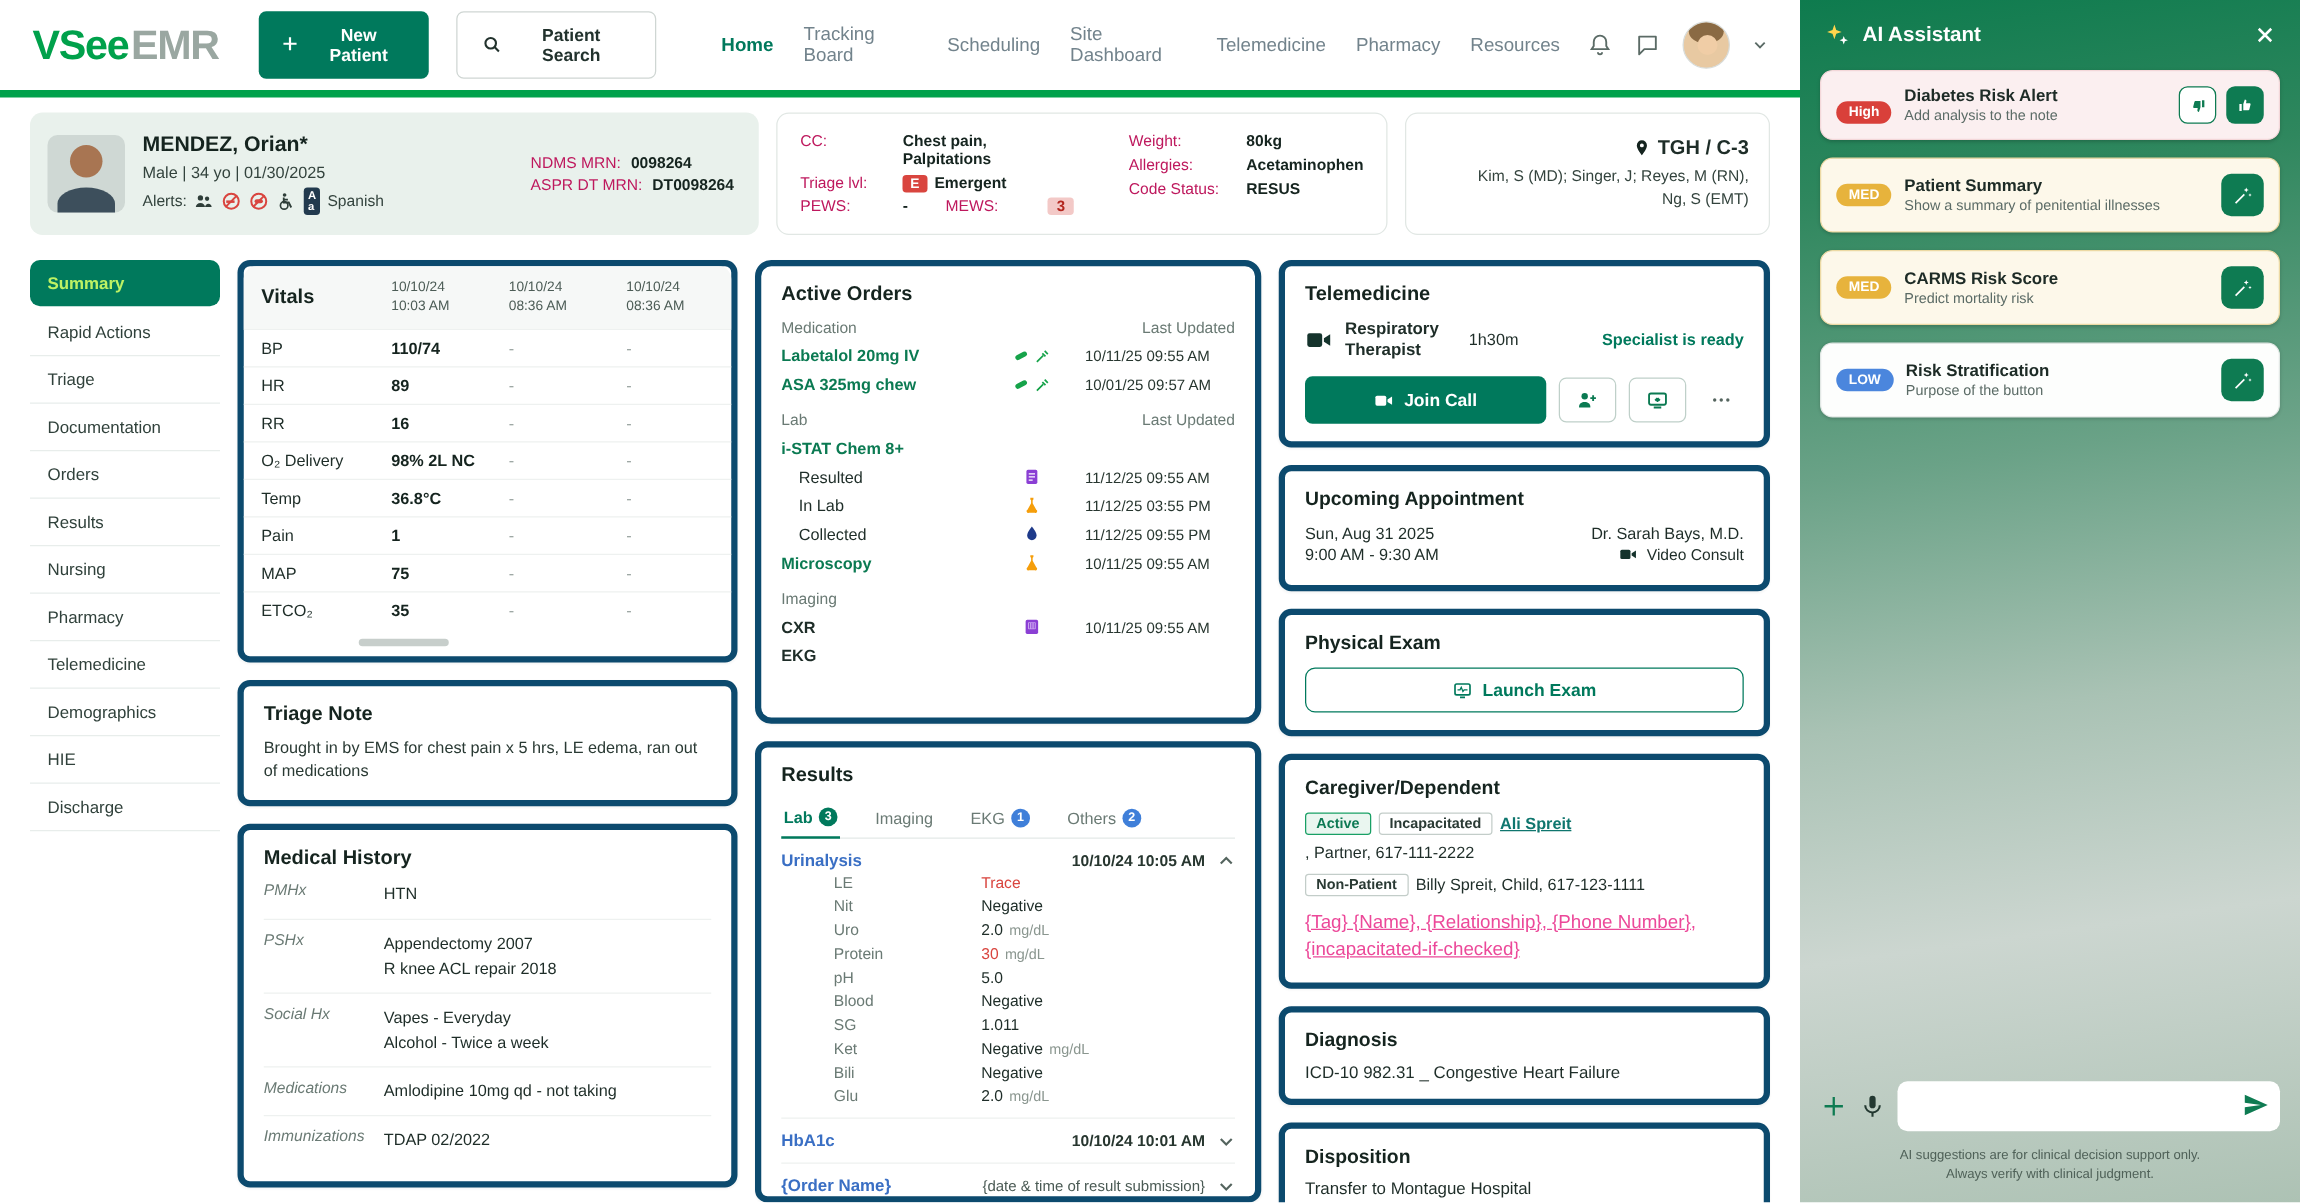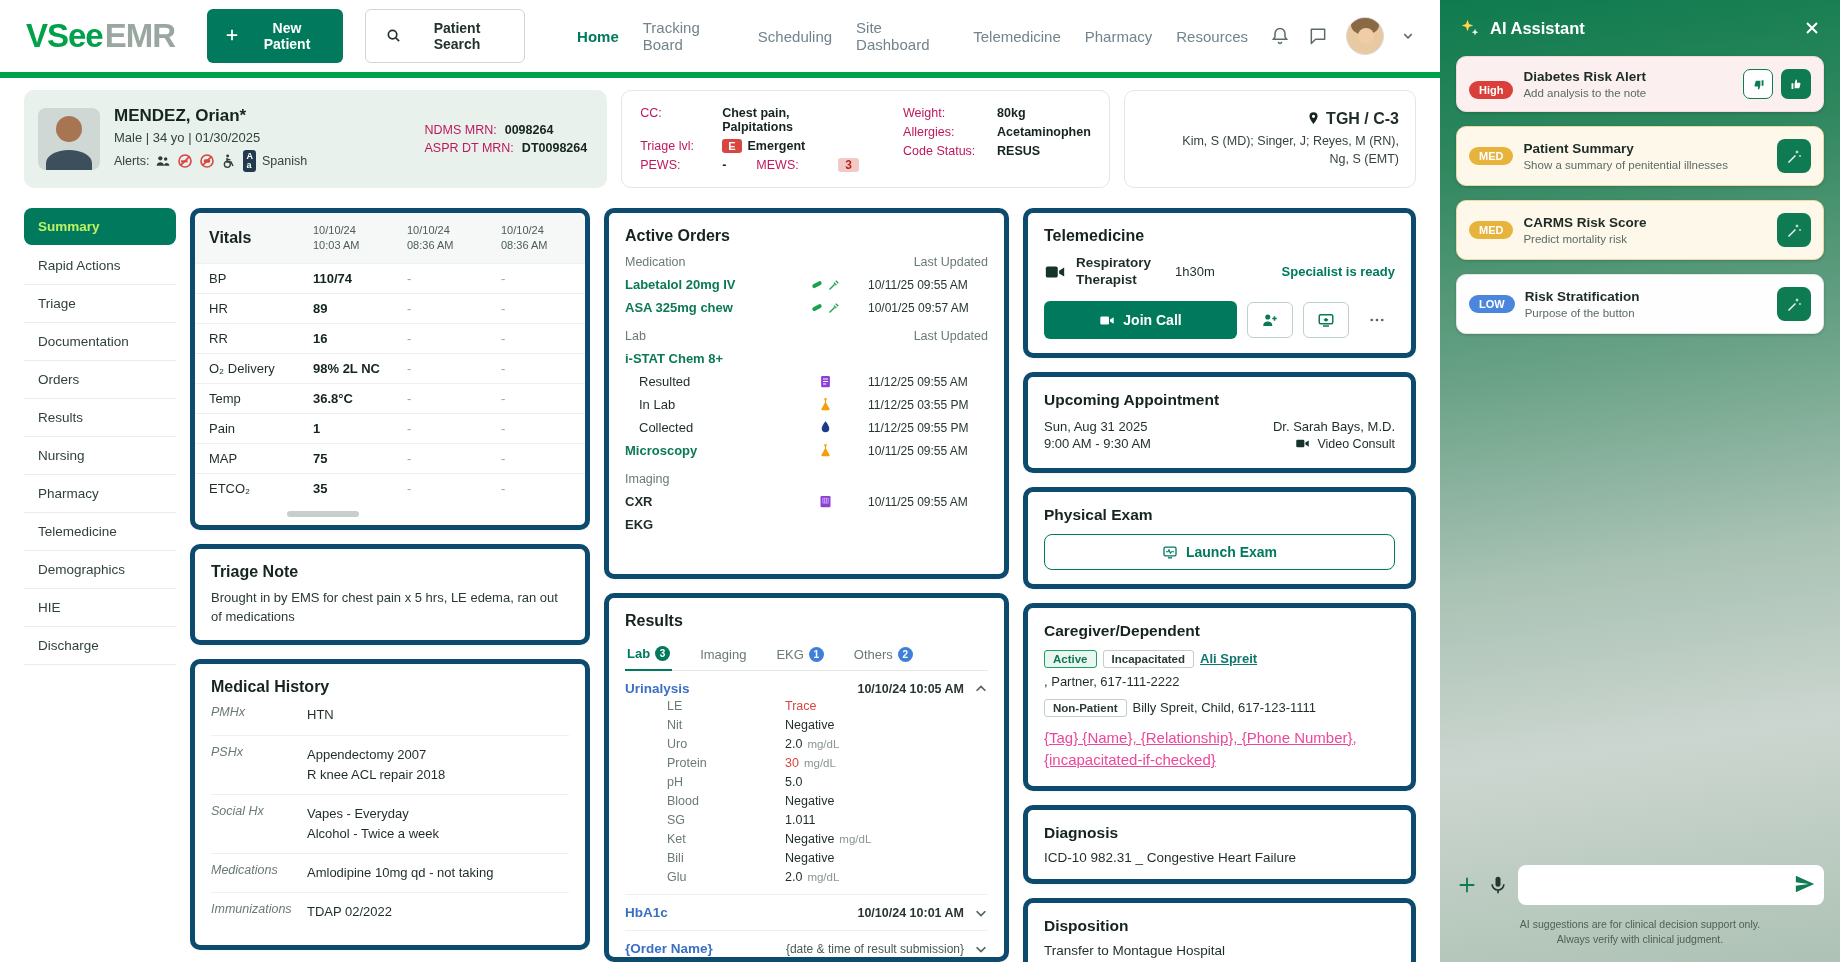--- a/index.html
+++ b/index.html
@@ -74,21 +74,21 @@
 
   
   .pad-card { padding:14px 16px; }
   .note-text { font-size:13px; color:#2a3a34; margin-top:8px; line-height:1.45; }
   .hist-row { display:grid; grid-template-columns:96px 1fr; padding:9px 0; border-bottom:1px solid #eef1f0; align-items:start; }
   .hist-row:last-child { border-bottom:none; }
   .hist-label { font-size:12.5px; font-style:italic; color:#6a7a74; }
   .hist-text { font-size:13px; color:#1e2d28; line-height:1.55; }
 
   
-  .orders-card { padding:14px 16px 0; height:396px; overflow:hidden; }
+  .orders-card { padding:14px 16px 0; height:396px; overflow:hidden;border-radius:13px; }
   .sec-head { display:flex; justify-content:space-between; margin:10px 0 4px; font-size:12.5px; color:#6a7a74; }
   .order-row { display:grid; grid-template-columns:158px 1fr 120px; align-items:center; padding:4px 0; font-size:13px; }
   .order-link { color:#0b7a52; font-weight:700; cursor:pointer; font-size:13px; }
   .order-name { color:#1e2d28; font-weight:600; }
   .order-sub { padding-left:14px; color:#1e2d28; }
   .order-time { font-size:12px; color:#27362f; }
   .oicon { display:flex; justify-content:center; gap:2px; }
 
   
   .results-card { padding:14px 16px; overflow:hidden; }

